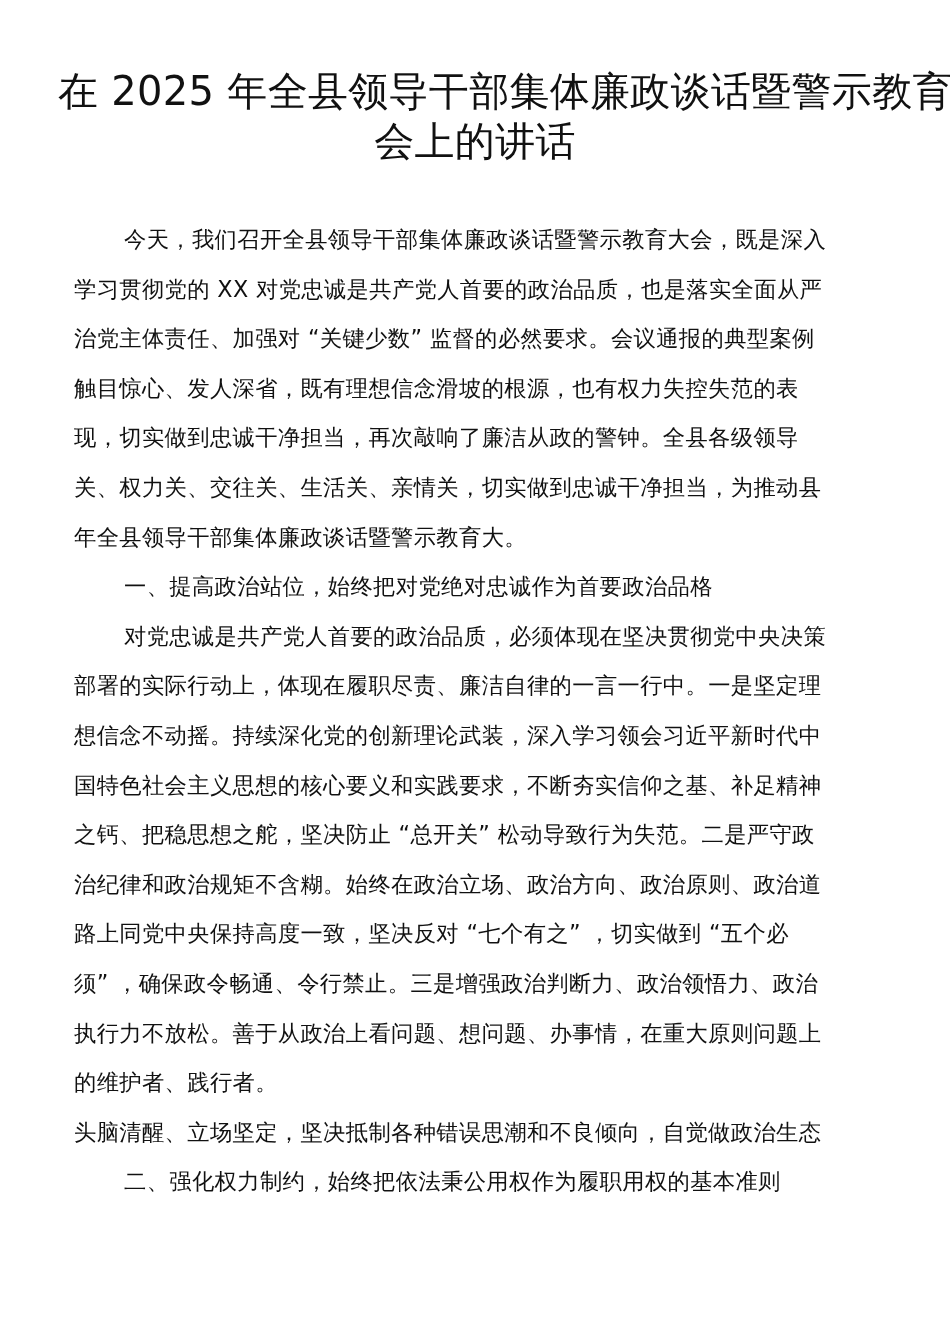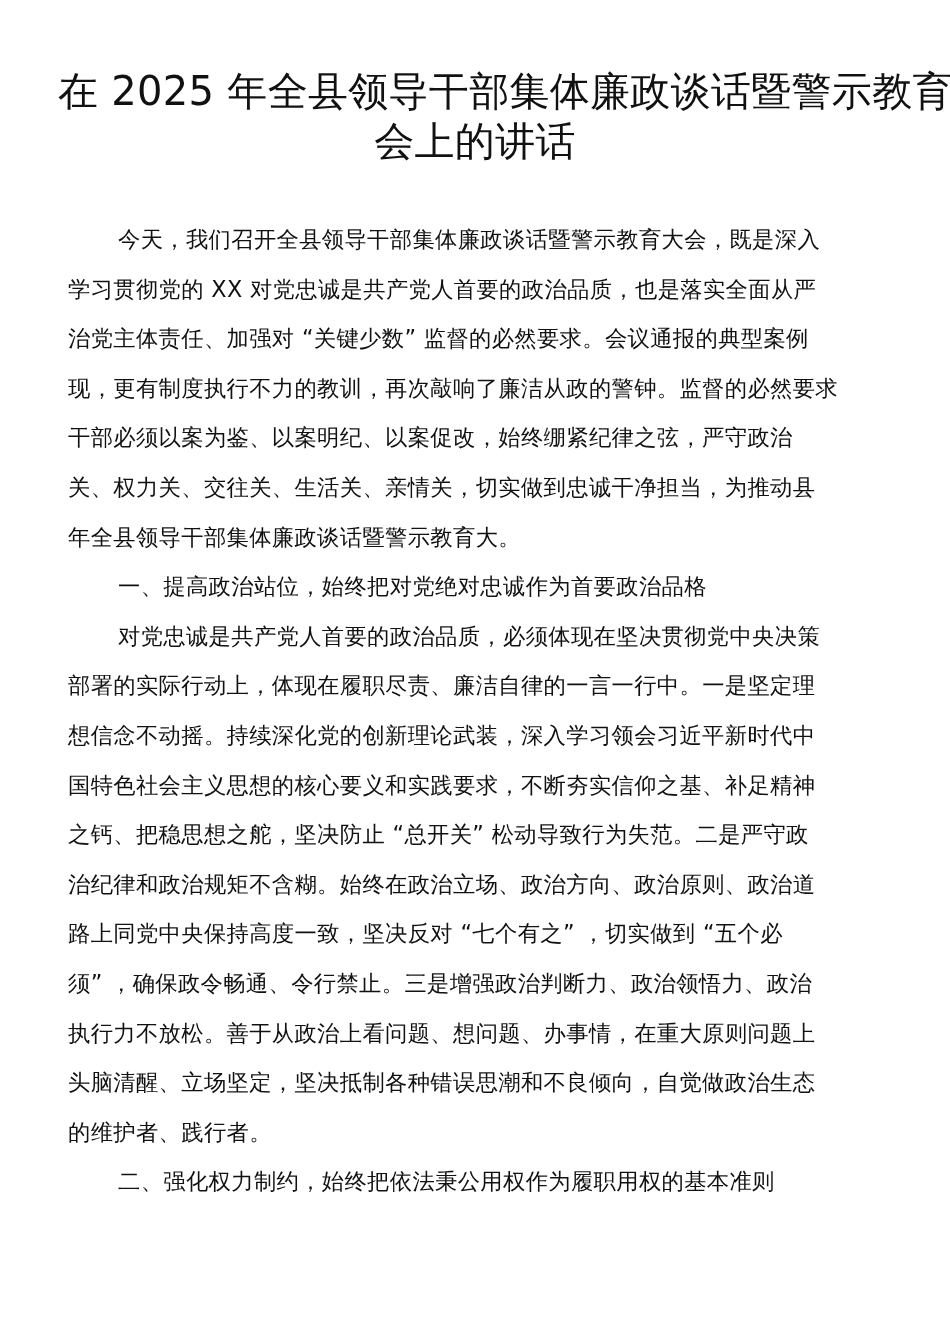--- a/index.html
+++ b/index.html
@@ -30,21 +30,21 @@
       text-align: center;
       font-size: 40px;
       line-height: 50px;
       letter-spacing: 0.3px;
       color: #111;
       margin: 0;
       font-weight: normal;
     }
     .body-text {
       position: absolute;
-      left: 68px;
+      left: 74px;
       width: 836px;
       top: 215px;
       font-size: 22.3px;
       line-height: 49.6px;
       letter-spacing: 0.35px;
     }
     .line {
       display: block;
       white-space: nowrap;
       height: 49.6px;
@@ -60,37 +60,37 @@
   <h1 class="title">
     <span class="line" style="height:50px">在 2025 年全县领导干部集体廉政谈话暨警示教育大</span>
     <span class="line" style="height:50px">会上的讲话</span>
   </h1>
 
   <div class="body-text">
     <div>
       <span class="line indent">今天，我们召开全县领导干部集体廉政谈话暨警示教育大会，既是深入</span>
       <span class="line">学习贯彻党的 XX 对党忠诚是共产党人首要的政治品质，也是落实全面从严</span>
       <span class="line">治党主体责任、加强对 “关键少数” 监督的必然要求。会议通报的典型案例</span>
-      <span class="line">现，更有制度执行不力的教训，再次敲响了廉洁从政的警钟。监督的必然要求</span>
-      <span class="line">干部必须以案为鉴、以案明纪、以案促改，始终绷紧纪律之弦，严守政治</span>
+      <span class="line">触目惊心、发人深省，既有理想信念滑坡的根源，也有权力失控失范的表</span>
+      <span class="line">现，切实做到忠诚干净担当，再次敲响了廉洁从政的警钟。全县各级领导</span>
       <span class="line">关、权力关、交往关、生活关、亲情关，切实做到忠诚干净担当，为推动县</span>
       <span class="line">年全县领导干部集体廉政谈话暨警示教育大。</span>
     </div>
 
     <span class="line heading-line">一、提高政治站位，始终把对党绝对忠诚作为首要政治品格</span>
 
     <div>
       <span class="line indent">对党忠诚是共产党人首要的政治品质，必须体现在坚决贯彻党中央决策</span>
       <span class="line"><span>部署的实际行动上，体现在履职尽责、廉洁自律的一言一行中。</span><b>一是</b><span>坚定理</span></span>
       <span class="line">想信念不动摇。持续深化党的创新理论武装，深入学习领会习近平新时代中</span>
       <span class="line">国特色社会主义思想的核心要义和实践要求，不断夯实信仰之基、补足精神</span>
       <span class="line"><span>之钙、把稳思想之舵，坚决防止 “总开关” 松动导致行为失范。</span><b>二是</b><span>严守政</span></span>
       <span class="line">治纪律和政治规矩不含糊。始终在政治立场、政治方向、政治原则、政治道</span>
       <span class="line">路上同党中央保持高度一致，坚决反对 “七个有之” ，切实做到 “五个必</span>
       <span class="line"><span>须” ，确保政令畅通、令行禁止。</span><b>三是</b><span>增强政治判断力、政治领悟力、政治</span></span>
       <span class="line">执行力不放松。善于从政治上看问题、想问题、办事情，在重大原则问题上</span>
+      <span class="line">的维护者、践行者。</span>
       <span class="line">头脑清醒、立场坚定，坚决抵制各种错误思潮和不良倾向，自觉做政治生态</span>
-      <span class="line">的维护者、践行者。</span>
     </div>
 
     <span class="line heading-line">二、强化权力制约，始终把依法秉公用权作为履职用权的基本准则</span>
   </div>
 </div>
 
 </body></html>

